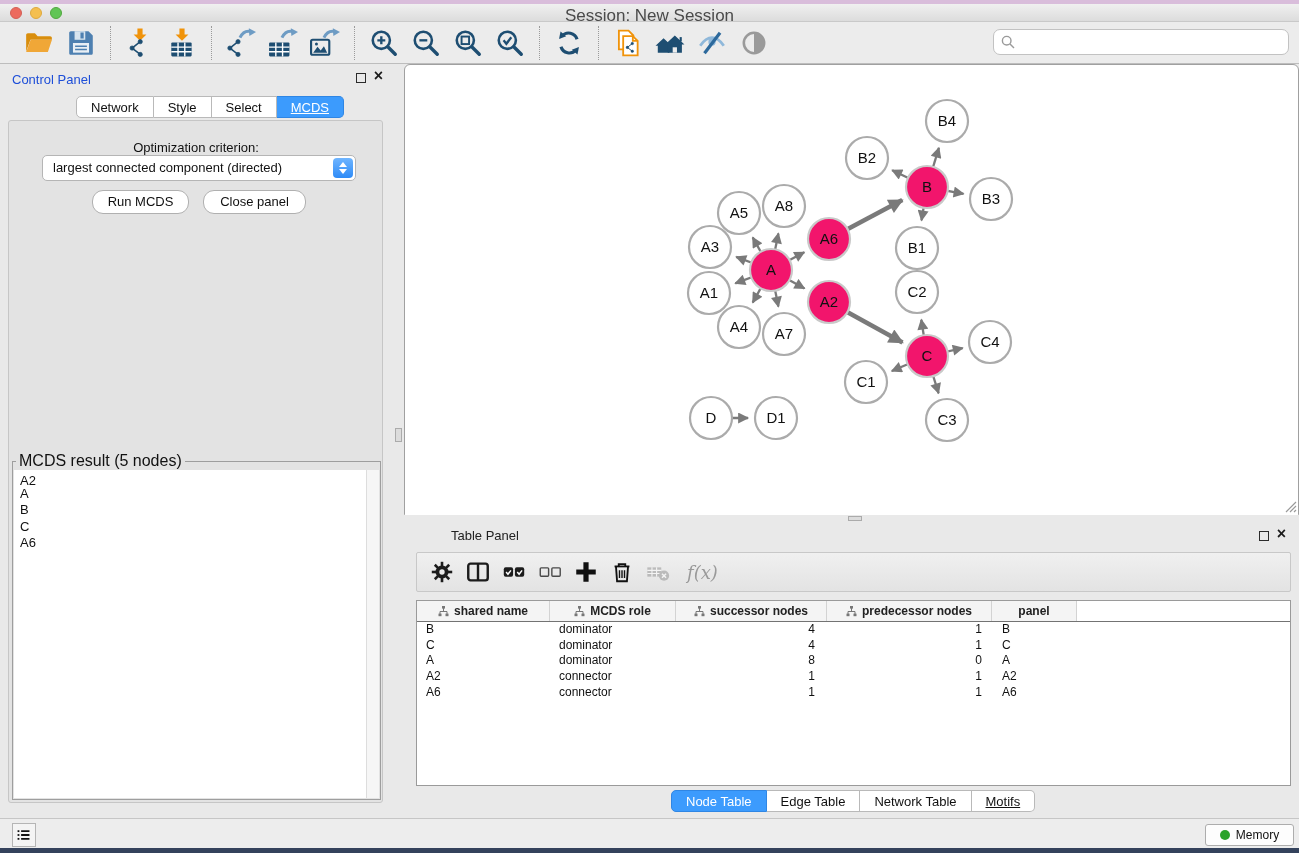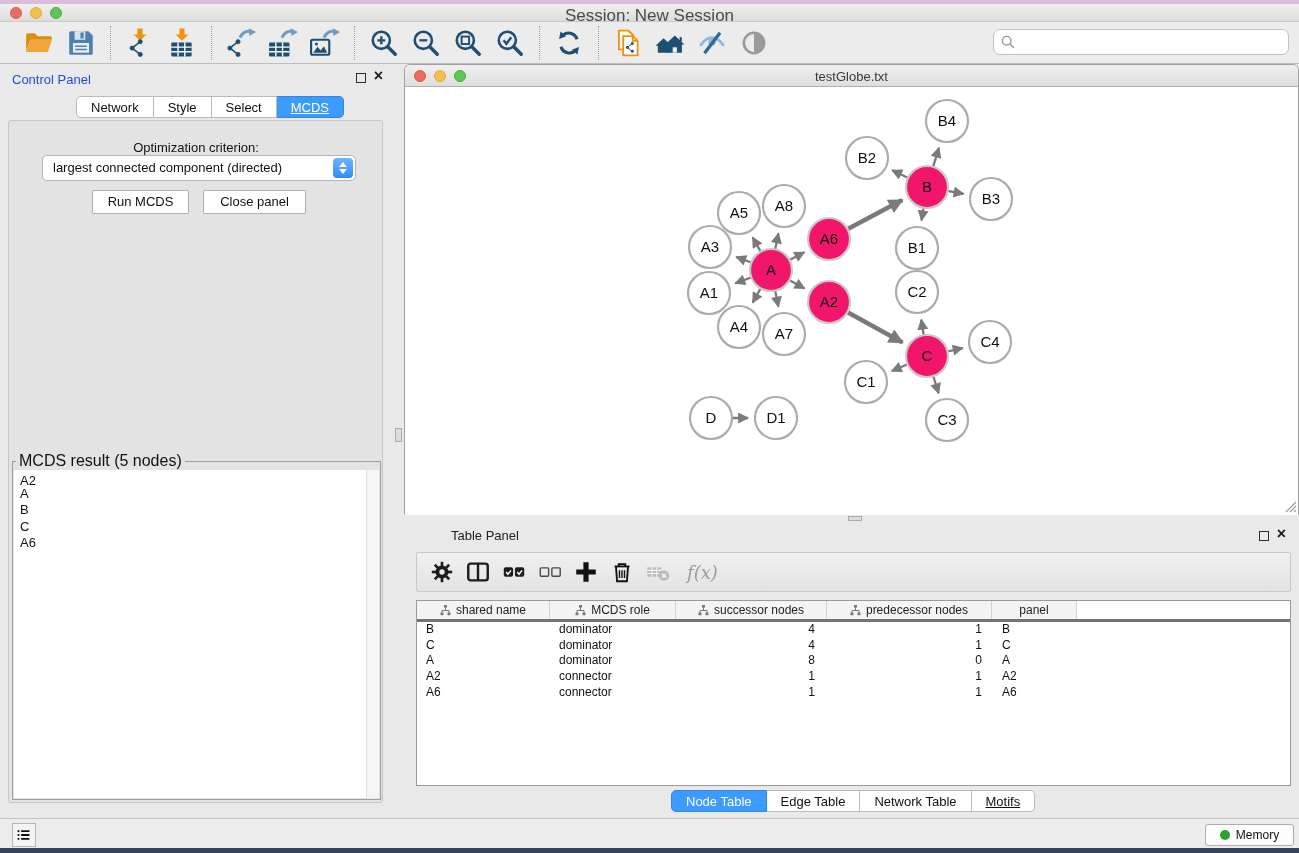--- a/index.html
+++ b/index.html
@@ -62,21 +62,21 @@
     position:absolute; left:42px; top:91px; width:314px; height:26px; background:#fff;
     border:1px solid #B5B5B5; border-radius:5px; font-size:13px; line-height:24px; padding-left:10px; color:#111;
   }
   .combo-step {
     position:absolute; right:2px; top:2px; width:20px; height:20px; border-radius:4px;
     background:linear-gradient(#6FB5FF,#2E8BF7); display:flex; flex-direction:column; align-items:center; justify-content:center; gap:2px;
   }
   .tri-up { width:0; height:0; border-left:4px solid transparent; border-right:4px solid transparent; border-bottom:5px solid #fff; }
   .tri-down { width:0; height:0; border-left:4px solid transparent; border-right:4px solid transparent; border-top:5px solid #fff; }
   .cp-btn {
-    position:absolute; top:126px; height:24px; background:#fff; border:1px solid #B0B0B0; border-radius:1px;
+    position:absolute; top:126px; height:24px; background:#fff; border:1px solid #B0B0B0; border-radius:11px;
     font-size:13px; color:#111; text-align:center; line-height:22px; cursor:default;
   }
   .btn-run { left:92px; width:97px; }
   .btn-close { left:203px; width:103px; }
   .result-fieldset {
     position:absolute; left:12px; top:388px; width:369px; height:348px;
     border:1px solid #9E9E9E;
   }
   .result-fieldset legend { font-size:16px; color:#111; margin-left:3px; padding:0 3px; }
   .result-list { position:absolute; left:1px; right:1px; top:0px; bottom:1px; background:#fff; }
@@ -107,21 +107,21 @@
   .table-panel .panel-close { right:13px; top:3px; }
   .tp-toolbar {
     position:absolute; left:12px; top:30px; width:875px; height:40px;
     background:linear-gradient(#F0F0F0,#E3E3E3); border:1px solid #C8C8C8; border-radius:2px;
     display:flex; align-items:center; gap:10px; padding-left:12px;
   }
   .tp-icon { width:26px; height:26px; }
   .tp-icon svg { width:26px; height:26px; }
   .tp-fx { font-family:"DejaVu Serif", serif; font-style:italic; font-size:18px; color:#9a9a9a; padding-left:6px; }
   .data-table { position:absolute; left:12px; top:78px; width:875px; height:186px; background:#fff; border:1px solid #9A9A9A; }
-  .dt-header { display:flex; height:21px; background:#0ea5e9; border-bottom:3px solid #737373; }
+  .dt-header { display:flex; height:21px; background:#0ea5e9; border-bottom:1px solid #737373;font-weight:bold; }
   .dt-hcell {
     background:#F4F4F4; border-right:1px solid #D3D3D3; font-size:12px; color:#222;
     display:flex; align-items:center; justify-content:center; gap:5px;
   }
   .dt-hfill { flex:1; background:#fff; }
   .dt-row { display:flex; height:15.7px; font-size:12px; color:#111; }
   .dt-cell { overflow:hidden; white-space:nowrap; }
   .tree-ico { width:11px; height:11px; }
   .tp-tabs { left:267px; top:268px; }
   
@@ -324,28 +324,20 @@
           <div class="result-item">A</div>
           <div class="result-item">B</div>
           <div class="result-item">C</div>
           <div class="result-item">A6</div>
         <div class="result-scroll"></div>
       </div>
     </fieldset>
   </div>
 
   <div class="net-window">
-    <div class="net-titlebar">
-      <div class="lights">
-        <span class="light red"></span>
-        <span class="light yellow"></span>
-        <span class="light green"></span>
-      </div>
-      <div class="net-title">testGlobe.txt</div>
-    </div>
     <div class="net-canvas">
       <svg id="graph-svg" width="893" height="427" viewBox="0 0 893 427">
           <defs>
             <marker id="arr-thin" viewBox="0 0 10 10" refX="9" refY="5" markerWidth="13" markerHeight="11" markerUnits="userSpaceOnUse" orient="auto">
               <path d="M0 0L10 5L0 10z" fill="#7A7A7A"></path>
             </marker>
             <marker id="arr-thick" viewBox="0 0 10 10" refX="9" refY="5" markerWidth="19" markerHeight="15" markerUnits="userSpaceOnUse" orient="auto">
               <path d="M0 0L10 5L0 10z" fill="#7A7A7A"></path>
             </marker>
           </defs>

